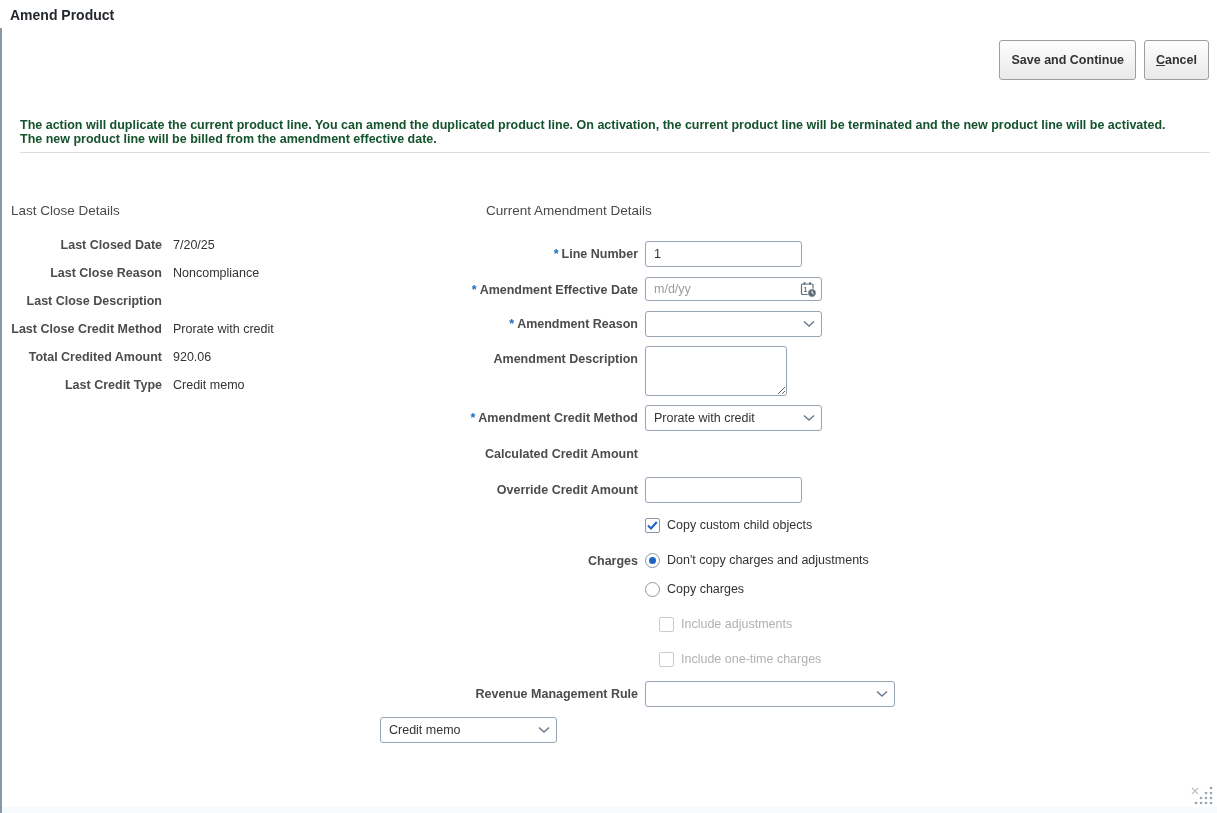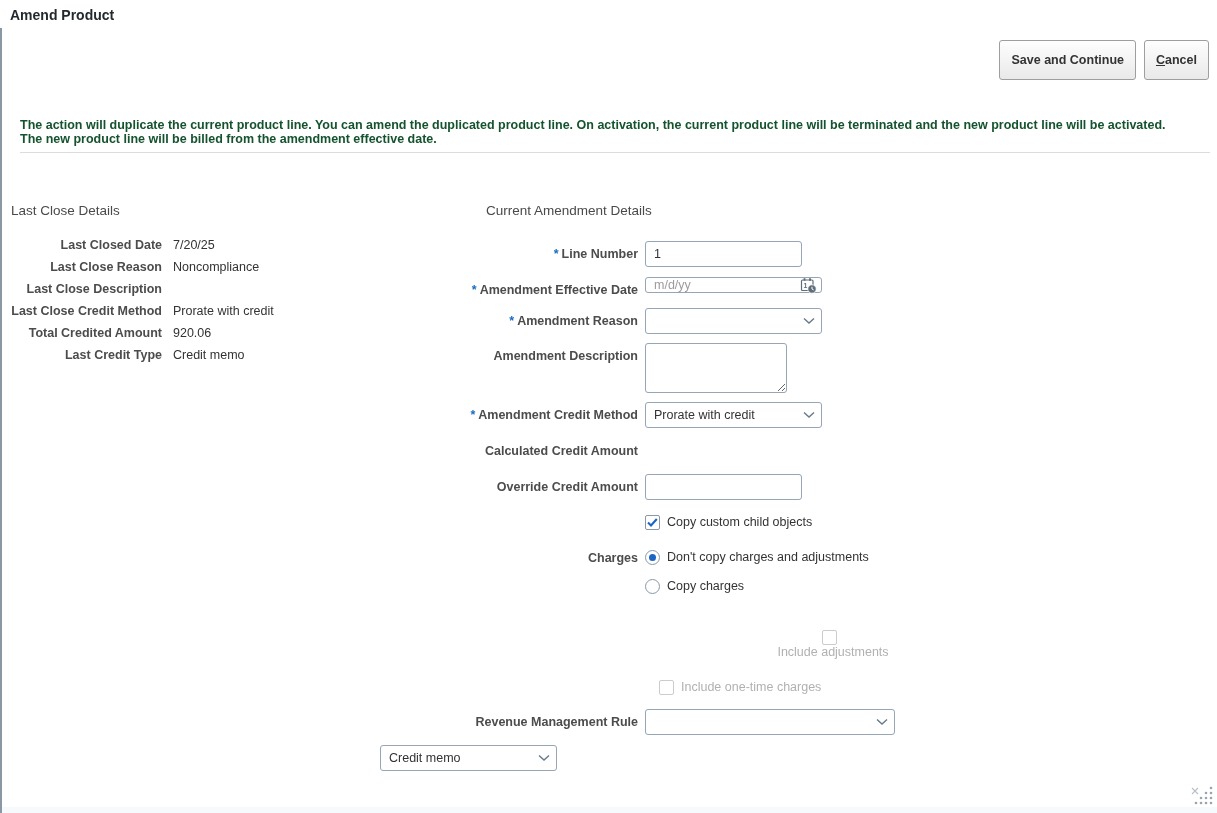--- a/index.html
+++ b/index.html
@@ -26,21 +26,21 @@
   .btn u { text-decoration:underline; }
 
   .info-msg { position:absolute; left:20px; top:118px; width:1158px; font-size:12.5px; font-weight:bold; color:#14532d; line-height:14px; }
   .divider { position:absolute; left:20px; right:7px; top:152px; height:1px; background:#dcdcdc; }
 
   .sec-header { font-size:13.5px; color:#4a4a4a; height:18px; line-height:18px; }
 
   
   .section-left { position:absolute; left:0; top:202px; width:372px; }
   .section-left .sec-header { margin-left:11px; }
-  .drow { display:flex; margin-top:7px; font-size:12.5px; line-height:15px; }
+  .drow { display:flex; margin-top:13px; font-size:12.5px; line-height:15px; }
   .drow.first { margin-top:18px; }
   .dlabel { width:152px; margin-left:10px; text-align:right; font-weight:bold; color:#4c4c4c; }
   .dvalue { margin-left:11px; color:#333; }
 
   
   .section-right { position:absolute; left:380px; top:202px; width:620px; }
   .section-right .sec-header { margin-left:106px; }
   .frow { display:flex; align-items:flex-start; }
   .flabel {
     width:265px; text-align:right; padding-right:7px;
@@ -50,21 +50,21 @@
   .req { color:#1a6cc2; margin-right:3px; font-weight:bold; }
 
   .tinput {
     height:26px; border:1px solid #97a5b4; border-radius:3px; background:#fff;
     font-size:12.5px; color:#333; padding:0 8px; font-family:inherit; outline:none;
   }
   .w157 { width:157px; }
   input::placeholder { color:#9c9c9c; opacity:1; }
 
   .datewrap {
-    width:177px; height:16px; border:1px solid #97a5b4; border-radius:3px;
+    width:177px; height:24px; border:1px solid #97a5b4; border-radius:3px;
     display:flex; align-items:center; background:#fff;
   }
   .datewrap input {
     border:none; outline:none; flex:1; min-width:0; font-size:12.5px; padding:0 8px;
     font-family:inherit; color:#333; background:transparent;
   }
   .dateicon { width:26px; display:flex; justify-content:center; align-items:center; cursor:pointer; }
 
   .selectbox {
     width:177px; height:26px; border:1px solid #97a5b4; border-radius:3px;
@@ -242,21 +242,21 @@
     <div class="optrow">
       <span class="radio sel"></span>
       <span class="opt-label">Don't copy charges and adjustments</span>
     </div>
   </div>
   <div class="optrow" style="margin-top:13px; margin-left:265px;">
     <span class="radio"></span>
     <span class="opt-label">Copy charges</span>
   </div>
 
-  <div class="optrow" style="margin-top:36px; margin-left:279px;flex-direction:column;">
+  <div class="optrow" style="margin-top:20px; margin-left:279px;">
     <span class="check-box dis"></span>
     <span class="opt-label dis">Include adjustments</span>
   </div>
 
   <div class="optrow" style="margin-top:20px; margin-left:279px;">
     <span class="check-box dis"></span>
     <span class="opt-label dis">Include one-time charges</span>
   </div>
 
   <div class="frow" style="margin-top:14px;">

